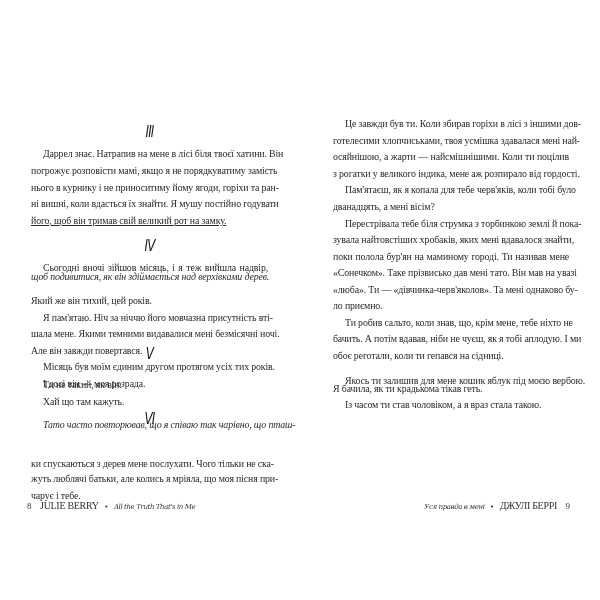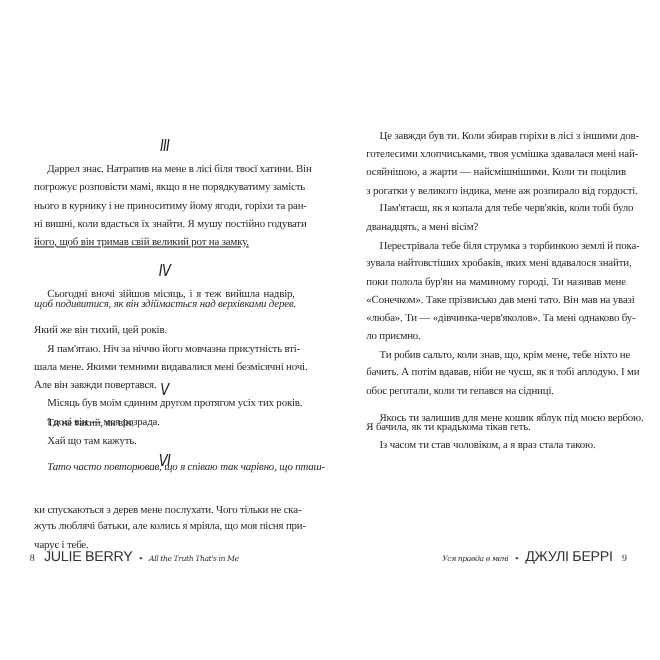--- a/index.html
+++ b/index.html
@@ -37,21 +37,21 @@
     }
 
     .footer {
       position: absolute; top: 500px;
       font-size: 8px; line-height: 12px; color: #333;
       white-space: nowrap;
     }
     .footer-left { left: 27px; }
     .footer-right { right: 30px; text-align: center; }
     .folio { font-family: "Liberation Serif", serif; font-size: 9px; }
-    .run { font-family: Liberation Sans, sans-serif; font-size: 13px; letter-spacing: -0.3px; }
+    .run { font-family: Liberation Serif, serif; font-size: 10px; letter-spacing: -0.3px; }
     .run-italic { font-family: "DejaVu Serif", serif; font-style: italic; font-size: 7px; letter-spacing: -0.4px; }
     .sep { font-size: 7px; margin: 0 3px; }
   </style>
 </head>
 <body>
 
 <div class="spread">
 
   <div class="page page-left">
     <div class="textblock">

